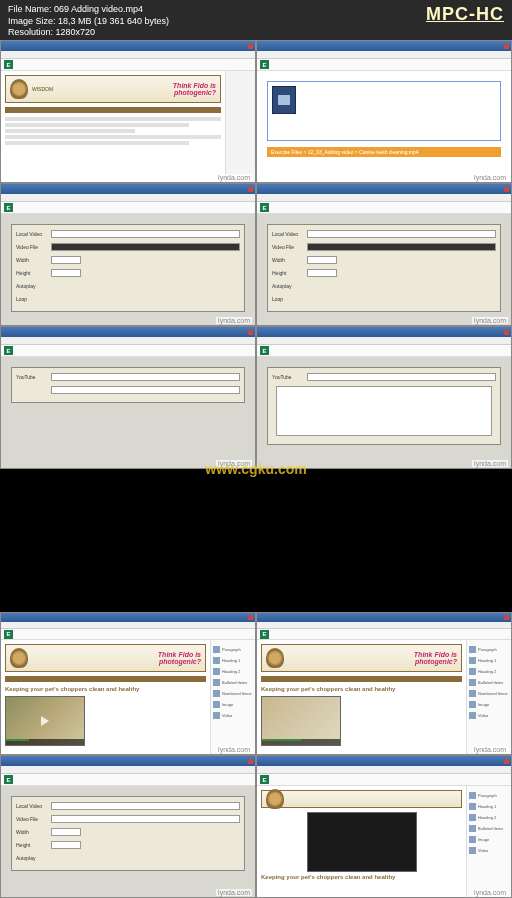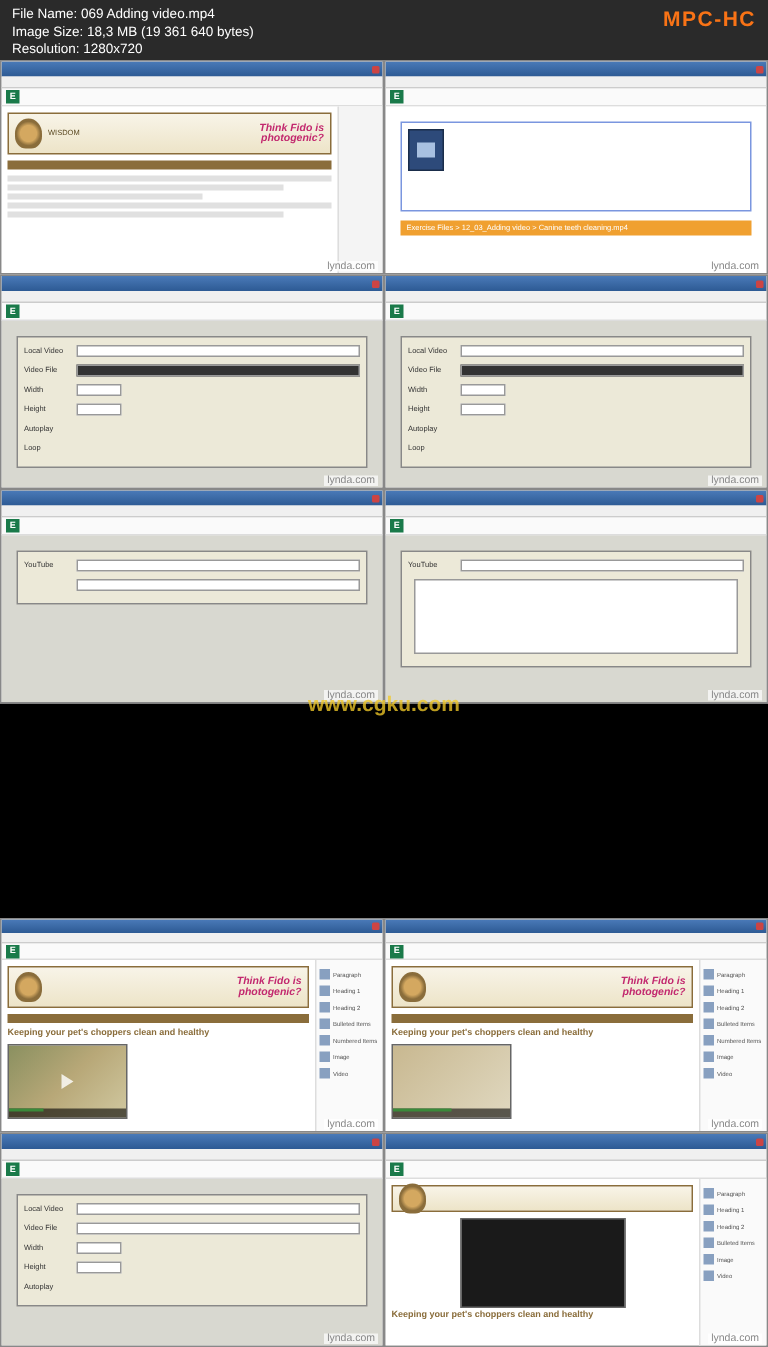--- a/index.html
+++ b/index.html
@@ -16,21 +16,21 @@
 .header-bar {
   background: #2a2a2a;
   color: #fff;
   padding: 4px 8px;
   display: flex;
   justify-content: space-between;
   align-items: flex-start;
   height: 40px;
 }
 .file-info { font-size: 9px; line-height: 1.3; }
-.player-logo { font-size: 14px; font-weight: bold; color: #f97316; letter-spacing: 1px; }
+.player-logo { font-size: 18px; font-weight: bold; color: #fef9c3; letter-spacing: 1px; text-decoration: underline; }
 .thumbs-grid {
   display: grid;
   grid-template-columns: 1fr 1fr;
   grid-auto-rows: 143px;
   gap: 0;
   background: #000;
 }
 .thumb {
   background: #e8e8e8;
   border: 1px solid #888;

